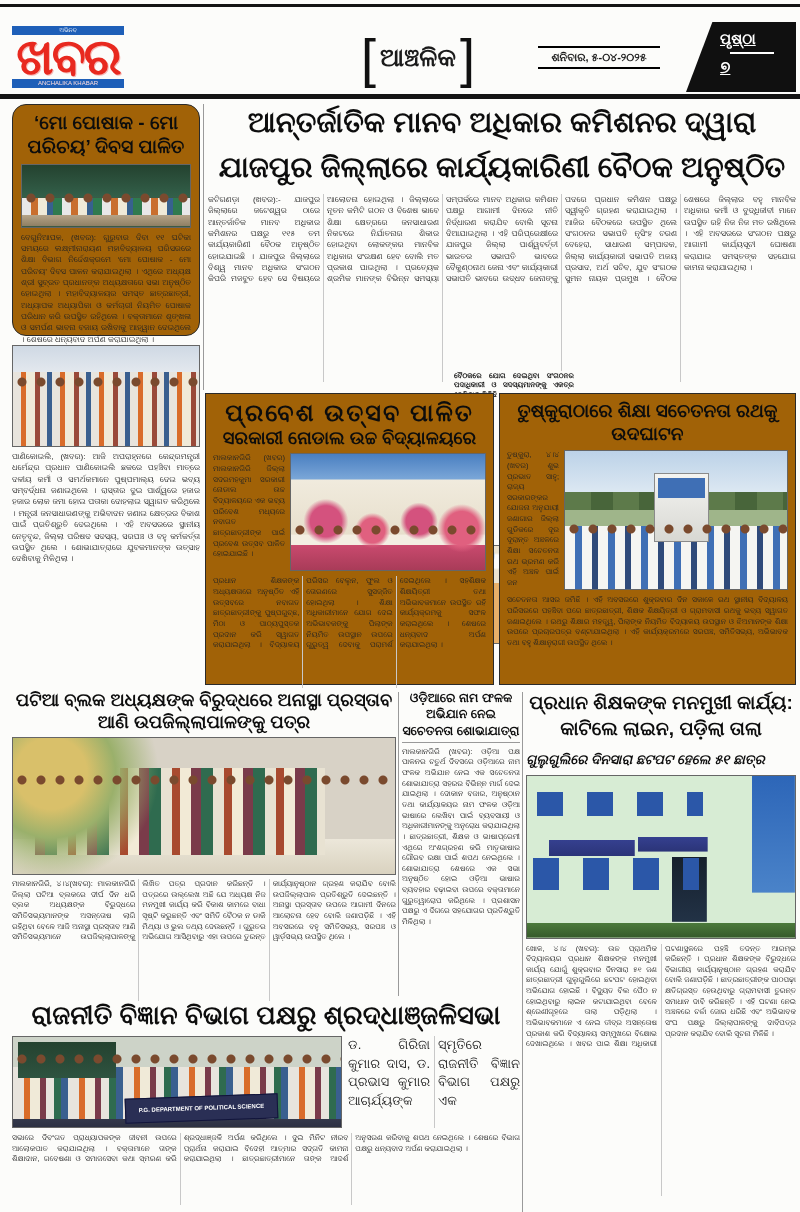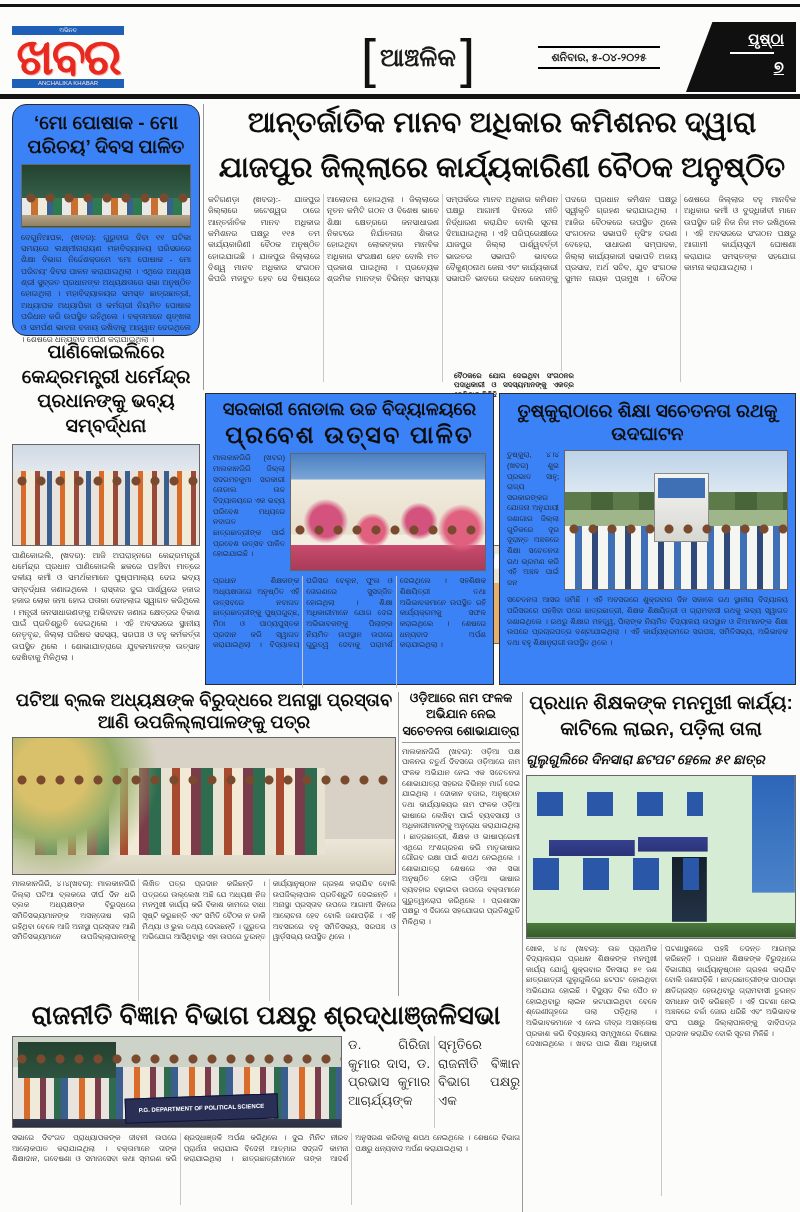--- a/index.html
+++ b/index.html
@@ -14,31 +14,31 @@
   .logo-bar.bot{color:#ffdede;}
   .logo-main{font-size:50px;font-weight:bold;color:#e8291f;line-height:44px;letter-spacing:-2px;
              text-shadow:1px 1px 0 #f6b9b5;}
   .section-title{left:348px;top:28px;width:140px;height:60px;display:flex;align-items:center;justify-content:center;}
   .bracket{font-size:54px;font-weight:300;line-height:54px;color:#111;}
   .section-text{font-size:25px;font-weight:bold;margin:12px 4px;}
   .date-box{left:538px;top:46px;width:122px;border-top:2px solid #000;border-bottom:2px solid #000;
             padding:3px 0;text-align:center;font-size:11px;font-weight:bold;}
   .page-wedge{left:686px;top:22px;width:110px;height:70px;background:#101010;
               clip-path:polygon(24% 0,100% 0,100% 100%,0 100%);color:#fff;}
-  .page-wedge-inner{margin:8px 0 0 34px;text-align:right;width:64px;text-decoration:underline;}
+  .page-wedge-inner{margin:8px 0 0 34px;text-align:left;width:64px;text-decoration:underline;}
   .page-label{font-size:15px;font-weight:bold;}
   .page-divider{width:44px;height:2px;background:#fff;margin:4px auto;}
   .page-num{font-size:17px;font-weight:bold;}
   
   .headline{font-weight:bold;text-align:center;color:#0d0d0d;}
   .body-txt{font-size:8px;line-height:1.42;text-align:justify;color:#222;overflow:hidden;}
   .cols-5{column-count:5;column-gap:7px;column-rule:1px solid #c8c8c8;}
   .cols-3{column-count:3;column-gap:7px;column-rule:1px solid #c8c8c8;}
   .cols-2{column-count:2;column-gap:8px;column-rule:1px solid #c8c8c8;}
-  .boxed{border:1.5px solid #2a2a2a;background:#3b82f6;}
+  .boxed{border:1.5px solid #2a2a2a;background:#a16207;}
   
   .photo{position:relative;overflow:hidden;border:1px solid #666;background:#999;}
   .heads{position:absolute;left:0;right:0;height:12px;
          background:radial-gradient(circle 4px at 9px 6px,#7a4a2e 4px,rgba(0,0,0,0) 5px) 0 0/19px 12px repeat-x;}
   .ph-classroom{background:
      linear-gradient(#24422f,#33604a) 0 0/100% 52% no-repeat,
      linear-gradient(#b6a488,#8f7f63) 0 100%/100% 18% no-repeat,
      repeating-linear-gradient(90deg,#e8e8e8 0 9px,#c96f2f 9px 16px,#f0ead8 16px 25px,#37618f 25px 31px,#2f7a4f 31px 40px) 0 82%/100% 34% no-repeat,
      linear-gradient(#f3d84a,#e09a2d) 22% 16%/24% 18% no-repeat,#3a5b46;}
   .ph-rally{background:
@@ -121,41 +121,40 @@
 
   <div class="abs boxed" style="left:12px;top:104px;width:188px;height:232px;border-radius:14px;padding:6px 8px;box-sizing:border-box;">
     <div class="headline" style="font-size:19px;line-height:1.25;">‘ମୋ ପୋଷାକ - ମୋ ପରିଚୟ’ ଦିବସ ପାଳିତ</div>
     <div class="photo ph-classroom" style="height:62px;margin:5px 0 4px;">
       <div class="heads" style="top:44%;"></div>
     </div>
     <div class="body-txt" style="height:118px;">ବେଗୁନିଆପଳ, (ଖବର): ଗୁରୁବାର ଦିବା ୧୧ ଘଟିକା ସମୟରେ ଲକ୍ଷ୍ମୀନାରାୟଣ ମହାବିଦ୍ୟାଳୟ ପରିସରରେ ଶିକ୍ଷା ବିଭାଗ ନିର୍ଦ୍ଦେଶକ୍ରମେ ‘ମୋ ପୋଷାକ - ମୋ ପରିଚୟ’ ଦିବସ ପାଳନ କରାଯାଇଥିଲା । ଏଥିରେ ଅଧ୍ୟକ୍ଷ ଶ୍ରୀ ସୁବ୍ରତ ପ୍ରଧାନଙ୍କ ଅଧ୍ୟକ୍ଷତାରେ ସଭା ଅନୁଷ୍ଠିତ ହୋଇଥିଲା । ମହାବିଦ୍ୟାଳୟର ସମସ୍ତ ଛାତ୍ରଛାତ୍ରୀ, ଅଧ୍ୟାପକ ଅଧ୍ୟାପିକା ଓ କର୍ମଚାରୀ ନିୟମିତ ପୋଷାକ ପରିଧାନ କରି ଉପସ୍ଥିତ ରହିଥିଲେ । ବକ୍ତାମାନେ ଶୃଙ୍ଖଳା ଓ ସମର୍ପଣ ଭାବନା ବଜାୟ ରଖିବାକୁ ଆହ୍ୱାନ ଦେଇଥିଲେ । ଶେଷରେ ଧନ୍ୟବାଦ ଅର୍ପଣ କରାଯାଇଥିଲା ।</div>
   </div>
 
   <div class="abs" style="left:12px;top:340px;width:188px;height:346px;">
-    <div class="headline" style="font-size:19px;line-height:1.3;">ପାଣିକୋଇଲିରେ କେନ୍ଦ୍ରମନ୍ତ୍ରୀ ଧର୍ମେନ୍ଦ୍ର ପ୍ରଧାନଙ୍କୁ ଭବ୍ୟ ସମ୍ବର୍ଦ୍ଧନା</div>
     <div class="photo ph-rally" style="height:100px;margin:5px 0 4px;">
       <div class="heads" style="top:30%;"></div>
     </div>
     <div class="body-txt" style="height:158px;">ପାଣିକୋଇଲି, (ଖବର): ଆଜି ଅପରାହ୍ନରେ କେନ୍ଦ୍ରମନ୍ତ୍ରୀ ଧର୍ମେନ୍ଦ୍ର ପ୍ରଧାନ ପାଣିକୋଇଲି ଛକରେ ପହଞ୍ଚିବା ମାତ୍ରେ ଦଳୀୟ କର୍ମୀ ଓ ସମର୍ଥକମାନେ ପୁଷ୍ପମାଲ୍ୟ ଦେଇ ଭବ୍ୟ ସମ୍ବର୍ଦ୍ଧନା ଜଣାଇଥିଲେ । ରାସ୍ତାର ଦୁଇ ପାର୍ଶ୍ୱରେ ହଜାର ହଜାର ଲୋକ ଜମା ହୋଇ ପତାକା ଦୋହଲାଇ ସ୍ୱାଗତ କରିଥିଲେ । ମନ୍ତ୍ରୀ ଜନସାଧାରଣଙ୍କୁ ଅଭିବାଦନ ଜଣାଇ କ୍ଷେତ୍ରର ବିକାଶ ପାଇଁ ପ୍ରତିଶ୍ରୁତି ଦେଇଥିଲେ । ଏହି ଅବସରରେ ସ୍ଥାନୀୟ ନେତୃବୃନ୍ଦ, ଜିଲ୍ଲା ପରିଷଦ ସଦସ୍ୟ, ସରପଞ୍ଚ ଓ ବହୁ କର୍ମକର୍ତ୍ତା ଉପସ୍ଥିତ ଥିଲେ । ଶୋଭାଯାତ୍ରାରେ ଯୁବକମାନଙ୍କ ଉତ୍ସାହ ଦେଖିବାକୁ ମିଳିଥିଲା ।</div>
   </div>
 
   <div class="vr" style="left:203px;top:104px;height:286px;"></div>
 
   <div class="abs" style="left:208px;top:100px;width:588px;height:290px;">
     <div class="headline" style="font-size:29px;line-height:1.55;">ଆନ୍ତର୍ଜାତିକ ମାନବ ଅଧିକାର କମିଶନର ଦ୍ୱାରା ଯାଜପୁର ଜିଲ୍ଲାରେ କାର୍ଯ୍ୟକାରିଣୀ ବୈଠକ ଅନୁଷ୍ଠିତ</div>
     <div class="body-txt cols-5" style="height:188px;margin-top:4px;">କଟିଗଣଡ଼ା (ଖବର):- ଯାଜପୁର ଜିଲ୍ଲାରେ ଜଟେଶ୍ୱର ଠାରେ ଆନ୍ତର୍ଜାତିକ ମାନବ ଅଧିକାର କମିଶନର ପକ୍ଷରୁ ୧୧୫ ତମ କାର୍ଯ୍ୟକାରିଣୀ ବୈଠକ ଅନୁଷ୍ଠିତ ହୋଇଯାଇଛି । ଯାଜପୁର ଜିଲ୍ଲାରେ ବିଶ୍ୱ ମାନବ ଅଧିକାର ସଂଗଠନ କିପରି ମଜବୁତ ହେବ ସେ ବିଷୟରେ ଆଲୋଚନା ହୋଇଥିଲା । ଜିଲ୍ଲାରେ ନୂତନ କମିଟି ଗଠନ ଓ ବିଶେଷ ଭାବେ ଶିକ୍ଷା କ୍ଷେତ୍ରରେ ଜନସାଧାରଣ ନିକଟରେ ନିର୍ଯାତନାର ଶିକାର ହୋଇଥିବା ଲୋକଙ୍କର ମାନବିକ ଅଧିକାର ସଂରକ୍ଷଣ ହେବ ବୋଲି ମତ ପ୍ରକାଶ ପାଇଥିଲା । ପ୍ରତ୍ୟେକ ଶ୍ରମିକ ମାନଙ୍କ ବିଭିନ୍ନ ସମସ୍ୟା ସମ୍ପର୍କରେ ମାନବ ଅଧିକାର କମିଶନ ପକ୍ଷରୁ ଆଗାମୀ ଦିନରେ ନୀତି ନିର୍ଦ୍ଧାରଣ କରାଯିବ ବୋଲି ସୂଚନା ଦିଆଯାଇଥିଲା । ଏହି ପରିପ୍ରେକ୍ଷୀରେ ଯାଜପୁର ଜିଲ୍ଲା ପାର୍ଶ୍ୱବର୍ତ୍ତୀ ଭାରତର ସଭାପତି ଭାବରେ ବୈକୁଣ୍ଠନାଥ ଜେନା ଏବଂ କାର୍ଯ୍ୟକାରୀ ସଭାପତି ଭାବରେ ଉଦ୍ଧବ ଜେନାଙ୍କୁ ପଦରେ ପ୍ରଧାନ କମିଶନ ପକ୍ଷରୁ ସ୍ୱୀକୃତି ଗ୍ରହଣ କରାଯାଇଥିଲା । ଆଜିର ବୈଠକରେ ଉପସ୍ଥିତ ଥିଲେ ସଂଗଠନର ସଭାପତି ନୃସିଂହ ଚରଣ ବେହେରା, ସାଧାରଣ ସମ୍ପାଦକ, ଜିଲ୍ଲା କାର୍ଯ୍ୟକାରୀ ସଭାପତି ଅଜୟ ପ୍ରସାଦ, ଅର୍ଥ ସଚିବ, ଯୁବ ସଂଗଠକ ସୁମନ ନାୟକ ପ୍ରମୁଖ । ବୈଠକ ଶେଷରେ ଜିଲ୍ଲାର ବହୁ ମାନବିକ ଅଧିକାର କର୍ମୀ ଓ ବୁଦ୍ଧିଜୀବୀ ମାନେ ଉପସ୍ଥିତ ରହି ନିଜ ନିଜ ମତ ରଖିଥିଲେ । ଏହି ଅବସରରେ ସଂଗଠନ ପକ୍ଷରୁ ଆଗାମୀ କାର୍ଯ୍ୟସୂଚୀ ଘୋଷଣା କରାଯାଇ ସମସ୍ତଙ୍କ ସହଯୋଗ କାମନା କରାଯାଇଥିଲା ।</div>
     <div class="photo ph-meeting abs" style="left:251px;top:163px;width:108px;height:97px;">
       <div class="heads" style="top:30%;"></div>
     </div>
     <div class="abs caption" style="left:246px;top:271px;width:120px;height:26px;background:#fcfcfa;">ବୈଠକରେ ଯୋଗ ଦେଇଥିବା ସଂଗଠନର ପଦାଧିକାରୀ ଓ ସଦସ୍ୟମାନଙ୍କୁ ଏକତ୍ର ଦେଖିବାକୁ ମିଳିଛି</div>
   </div>
 
   <div class="abs boxed" style="left:205px;top:393px;width:289px;height:292px;padding:5px 7px;box-sizing:border-box;">
+    <div class="headline" style="font-size:24px;letter-spacing:2px;line-height:1.2;">ପ୍ରବେଶ ଉତ୍ସବ ପାଳିତ</div>
     <div class="headline" style="font-size:18px;line-height:1.2;">ସରକାରୀ ନୋଡାଲ ଉଚ୍ଚ ବିଦ୍ୟାଳୟରେ</div>
-    <div class="headline" style="font-size:24px;letter-spacing:2px;line-height:1.2;">ପ୍ରବେଶ ଉତ୍ସବ ପାଳିତ</div>
     <div style="display:flex;gap:5px;margin-top:4px;height:118px;">
       <div class="body-txt" style="width:72px;font-size:7.5px;">ମାଲକାନଗିରି (ଖବର) ମାଲକାନଗିରି ଜିଲ୍ଲା ସଦରମହକୁମା ସରକାରୀ ନୋଡାଲ ଉଚ୍ଚ ବିଦ୍ୟାଳୟରେ ଏକ ଭବ୍ୟ ପରିବେଶ ମଧ୍ୟରେ ନବାଗତ ଛାତ୍ରଛାତ୍ରୀଙ୍କ ପାଇଁ ପ୍ରବେଶ ଉତ୍ସବ ପାଳିତ ହୋଇଯାଇଛି ।</div>
       <div class="photo ph-stage" style="flex:1;">
         <div class="heads" style="top:60%;"></div>
       </div>
     </div>
     <div class="body-txt cols-3" style="height:112px;margin-top:5px;font-size:7.5px;">ପ୍ରଧାନ ଶିକ୍ଷକଙ୍କ ଅଧ୍ୟକ୍ଷତାରେ ଅନୁଷ୍ଠିତ ଏହି ଉତ୍ସବରେ ନବାଗତ ଛାତ୍ରଛାତ୍ରୀଙ୍କୁ ପୁଷ୍ପଗୁଚ୍ଛ, ମିଠା ଓ ପାଠ୍ୟପୁସ୍ତକ ପ୍ରଦାନ କରି ସ୍ୱାଗତ କରାଯାଇଥିଲା । ବିଦ୍ୟାଳୟ ପରିସର ବେଲୁନ, ଫୁଲ ଓ ତୋରଣରେ ସୁସଜ୍ଜିତ ହୋଇଥିଲା । ଶିକ୍ଷା ଅଧିକାରୀମାନେ ଯୋଗ ଦେଇ ଅଭିଭାବକଙ୍କୁ ପିଲାଙ୍କ ନିୟମିତ ଉପସ୍ଥାନ ଉପରେ ଗୁରୁତ୍ୱ ଦେବାକୁ ପରାମର୍ଶ ଦେଇଥିଲେ । ସହଶିକ୍ଷକ ଶିକ୍ଷୟିତ୍ରୀ ତଥା ଅଭିଭାବକମାନେ ଉପସ୍ଥିତ ରହି କାର୍ଯ୍ୟକ୍ରମକୁ ସଫଳ କରାଇଥିଲେ । ଶେଷରେ ଧନ୍ୟବାଦ ଅର୍ପଣ କରାଯାଇଥିଲା ।</div>
   </div>
 
   <div class="abs boxed" style="left:499px;top:393px;width:297px;height:292px;padding:5px 7px;box-sizing:border-box;">

